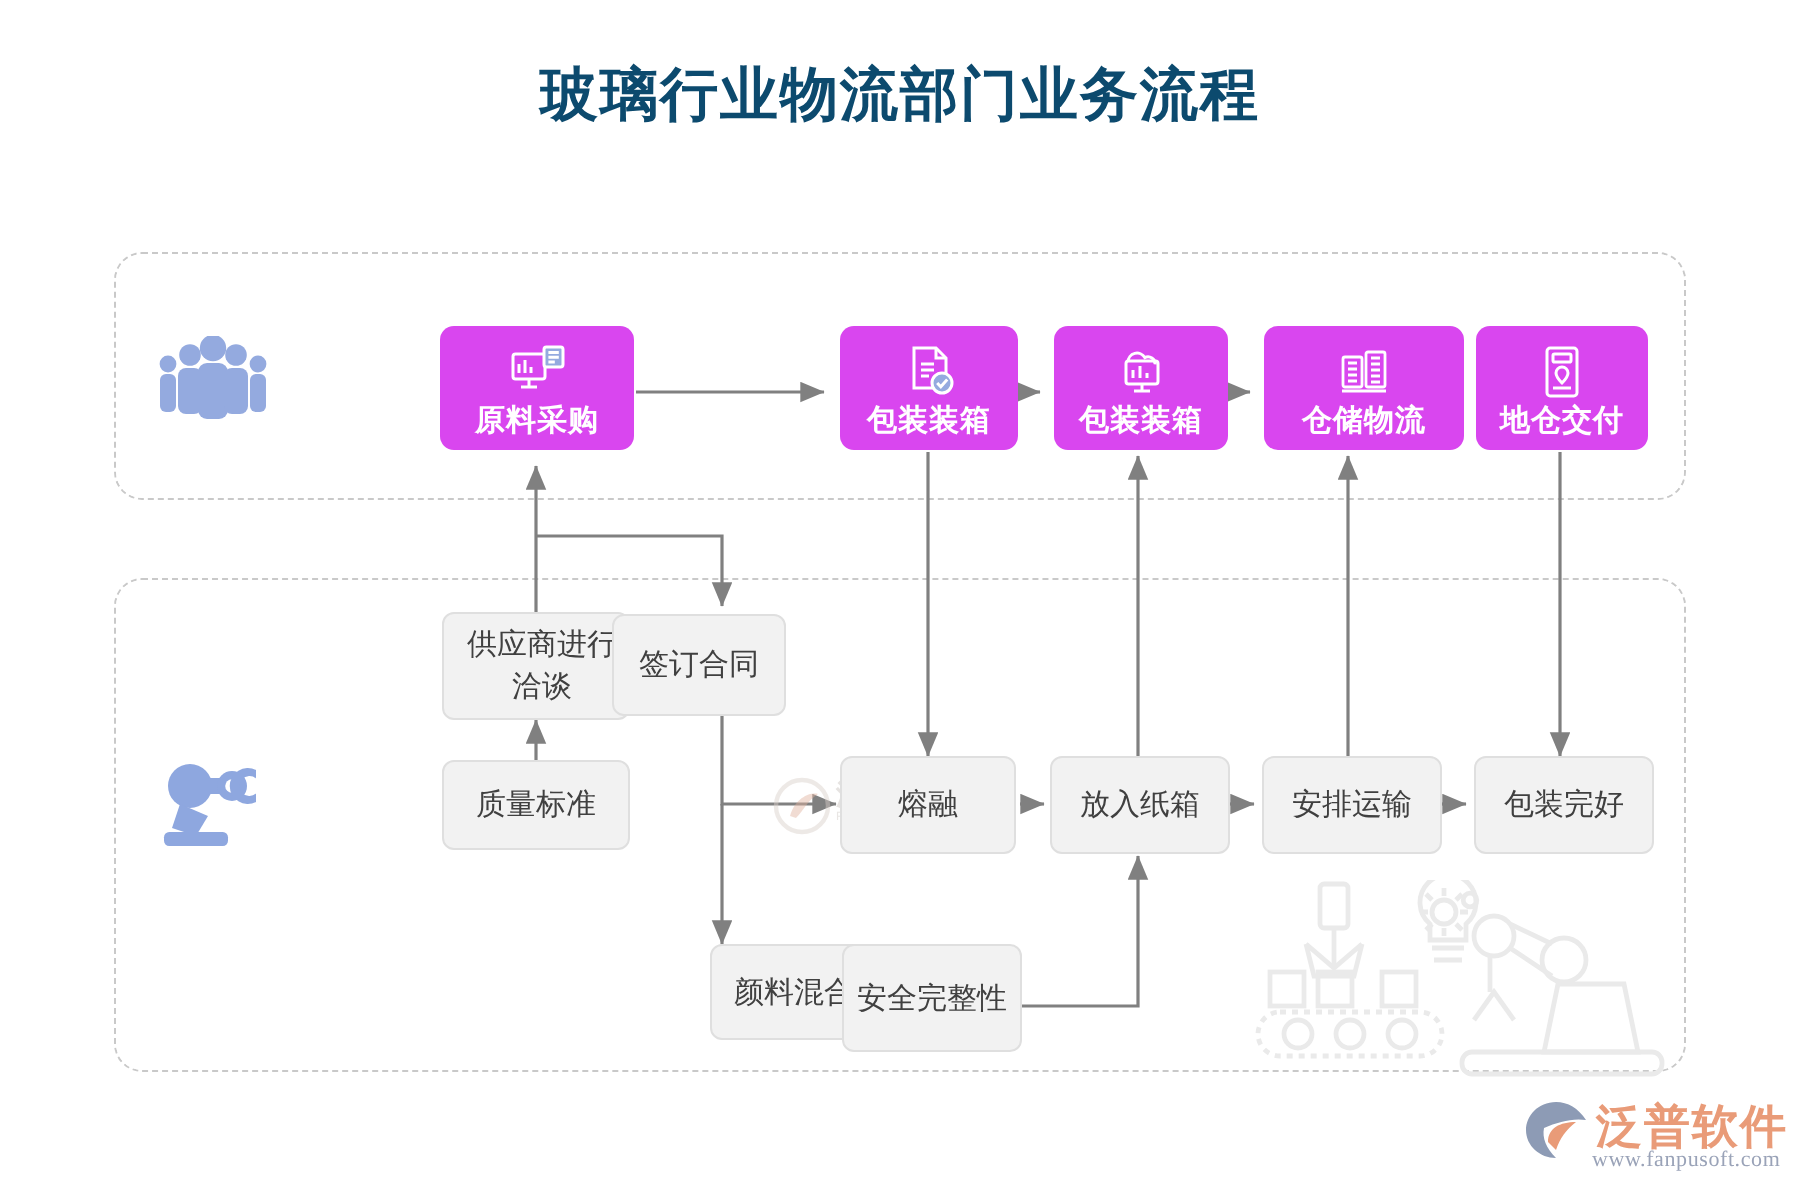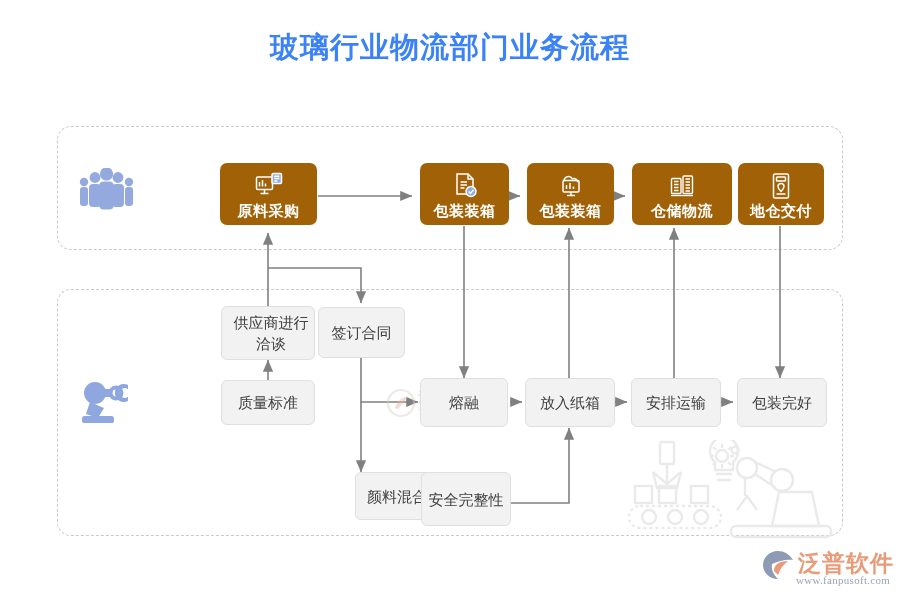--- a/index.html
+++ b/index.html
@@ -23,21 +23,21 @@
 
   
   .page-title {
     position: absolute;
     left: 0;
     top: 28px;
     width: 900px;
     text-align: center;
     font-size: 29px;
     font-weight: bold;
-    color: #3b82f6;
+    color: #0c4a6e;
     letter-spacing: 1px;
     white-space: nowrap;
   }
 
   
   .lane {
     position: absolute;
     border: 1px dashed #c9c9c9;
     border-radius: 14px;
     box-sizing: border-box;
@@ -50,21 +50,21 @@
   .lane-icon {
     position: absolute;
     color: #8EA7DF;
   }
   #icon-people { left: 76px; top: 168px; width: 60px; height: 44px; }
   #icon-robot  { left: 78px; top: 378px; width: 62px; height: 48px; }
 
   
   .blue-box {
     position: absolute;
-    background: #a16207;
+    background: #d946ef;
     border-radius: 7px;
     box-sizing: border-box;
     display: flex;
     flex-direction: column;
     align-items: center;
     justify-content: flex-start;
     padding-top: 9px;
     color: #ffffff;
   }
   .blue-box .bb-icon {
@@ -385,21 +385,21 @@
         <path d="M9.5 22 L18.5 22"></path>
       </g>
     </svg>
     <span class="bb-label">地仓交付</span>
   </div>
 
   <div class="gray-box" id="gb-supplier" style="left:221px;top:306px;width:94px;height:54px;padding-left:10px;">
     <span>供应商进行洽谈</span>
   </div>
 
-  <div class="gray-box" id="gb-contract" style="left:318px;top:307px;width:87px;height:51px;">
+  <div class="gray-box" id="gb-contract" style="left:306px;top:307px;width:87px;height:51px;">
     <span>签订合同</span>
   </div>
 
   <div class="gray-box" id="gb-quality" style="left:221px;top:380px;width:94px;height:45px;">
     <span>质量标准</span>
   </div>
 
   <div class="gray-box" id="gb-melt" style="left:420px;top:378px;width:88px;height:49px;">
     <span>熔融</span>
   </div>

